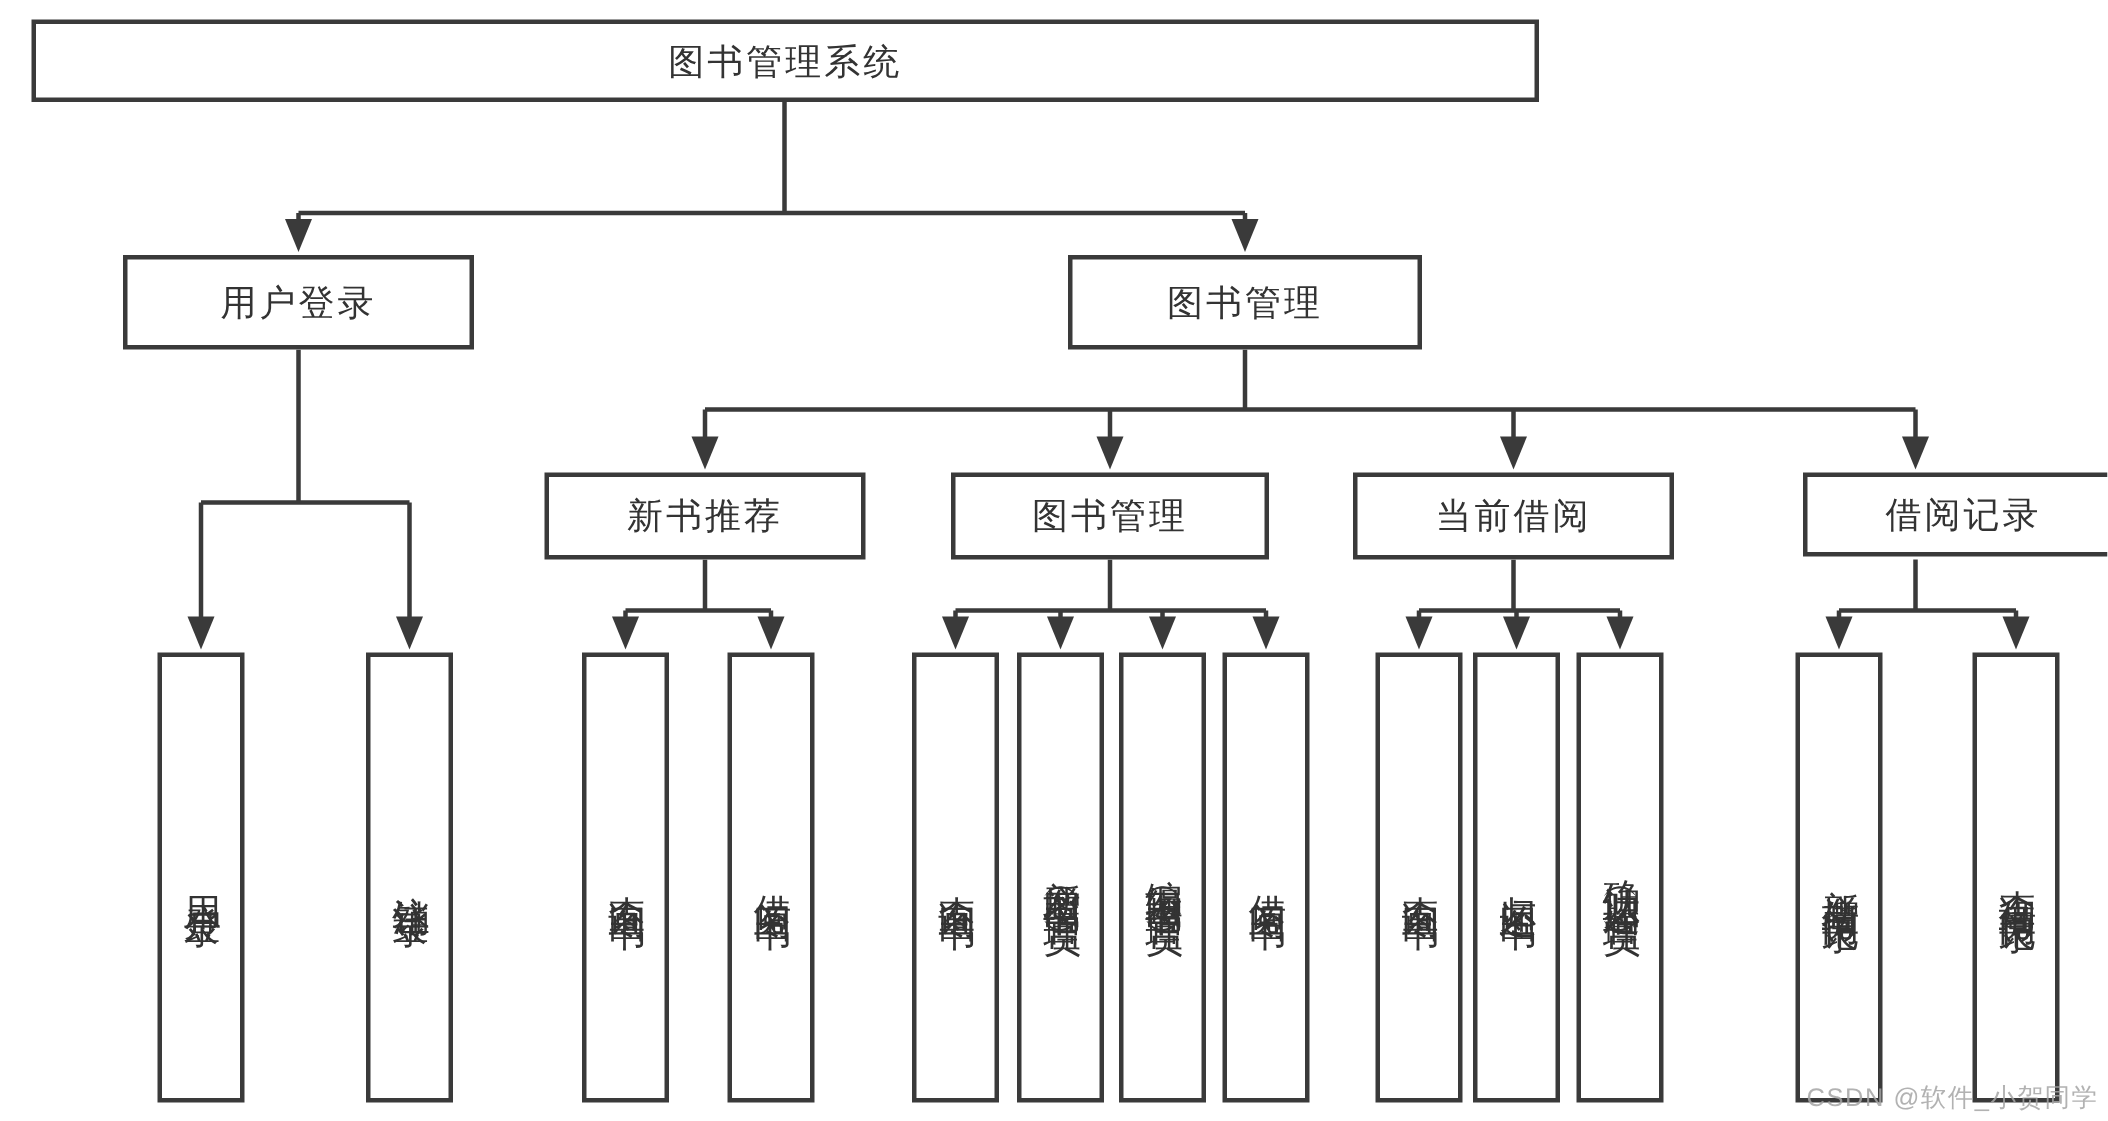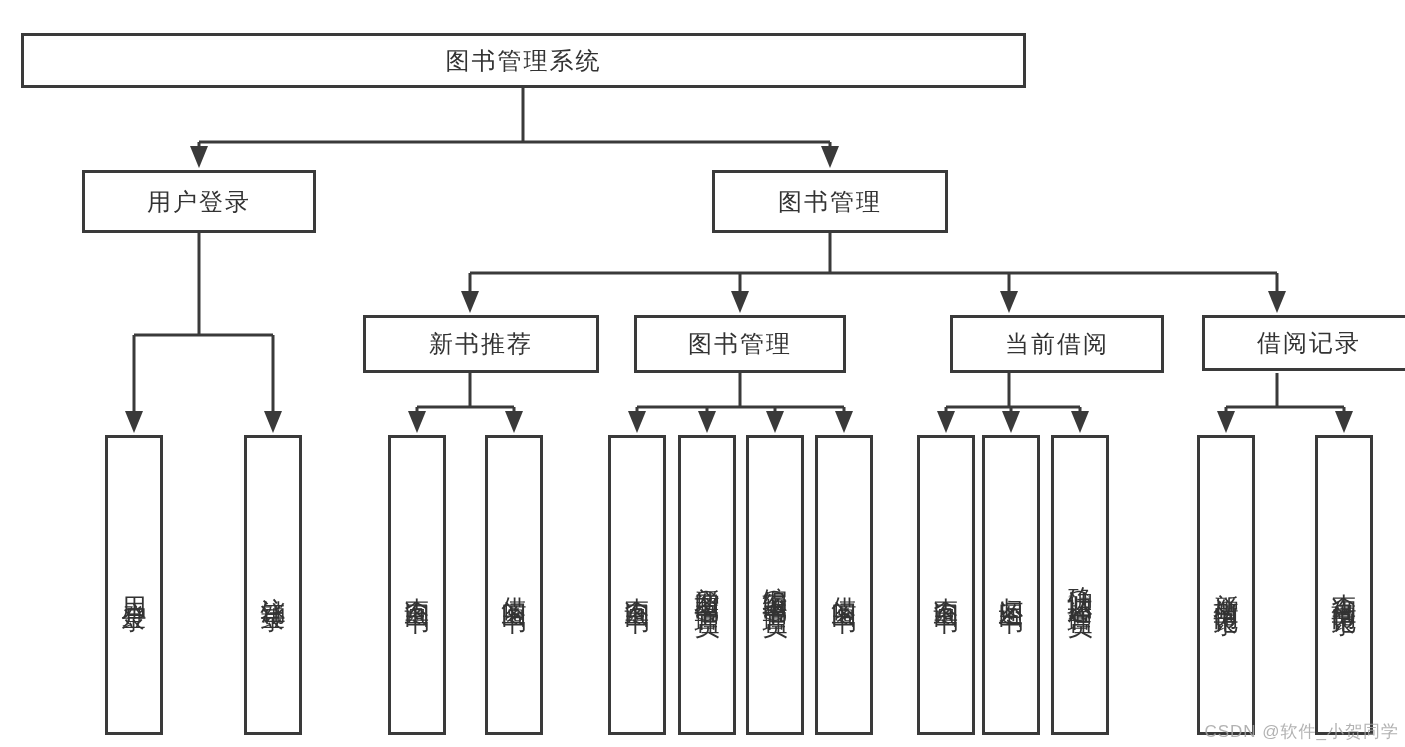--- a/index.html
+++ b/index.html
@@ -60,28 +60,28 @@
       <polygon points="766,411 784,411 775,433"></polygon>
       <polygon points="835,411 853,411 844,433"></polygon>
       <polygon points="937,411 955,411 946,433"></polygon>
       <polygon points="1002,411 1020,411 1011,433"></polygon>
       <polygon points="1071,411 1089,411 1080,433"></polygon>
       <polygon points="1217,411 1235,411 1226,433"></polygon>
       <polygon points="1335,411 1353,411 1344,433"></polygon>
     </g>
   </svg>
 
-  <div class="node" style="left:21px;top:13px;width:1005px;height:55px;margin-top:20px;">图书管理系统</div>
+  <div class="node" style="left:21px;top:13px;width:1005px;height:55px;">图书管理系统</div>
 
   <div class="node" style="left:82px;top:170px;width:234px;height:63px;">用户登录</div>
   <div class="node" style="left:712px;top:170px;width:236px;height:63px;">图书管理</div>
 
-  <div class="node" style="left:363px;top:315px;width:236px;height:58px;">新书推荐</div>
+  <div class="node" style="left:363px;top:315px;width:214px;height:58px;">新书推荐</div>
   <div class="node" style="left:634px;top:315px;width:212px;height:58px;">图书管理</div>
-  <div class="node" style="left:902px;top:315px;width:214px;height:58px;margin-left:48px;">当前借阅</div>
+  <div class="node" style="left:902px;top:315px;width:214px;height:58px;">当前借阅</div>
   <div class="node" style="left:1202px;top:315px;width:214px;height:56px;">借阅记录</div>
 
   <div class="node leaf" style="left:105px;top:435px;width:58px;height:300px;">用户登录</div>
   <div class="node leaf" style="left:244px;top:435px;width:58px;height:300px;">注销登录</div>
 
   <div class="node leaf" style="left:388px;top:435px;width:58px;height:300px;">查询图书</div>
   <div class="node leaf" style="left:485px;top:435px;width:58px;height:300px;">借阅图书</div>
 
   <div class="node leaf" style="left:608px;top:435px;width:58px;height:300px;">查询图书</div>
   <div class="node leaf" style="left:678px;top:435px;width:58px;height:300px;">新增图书（管理员）</div>

